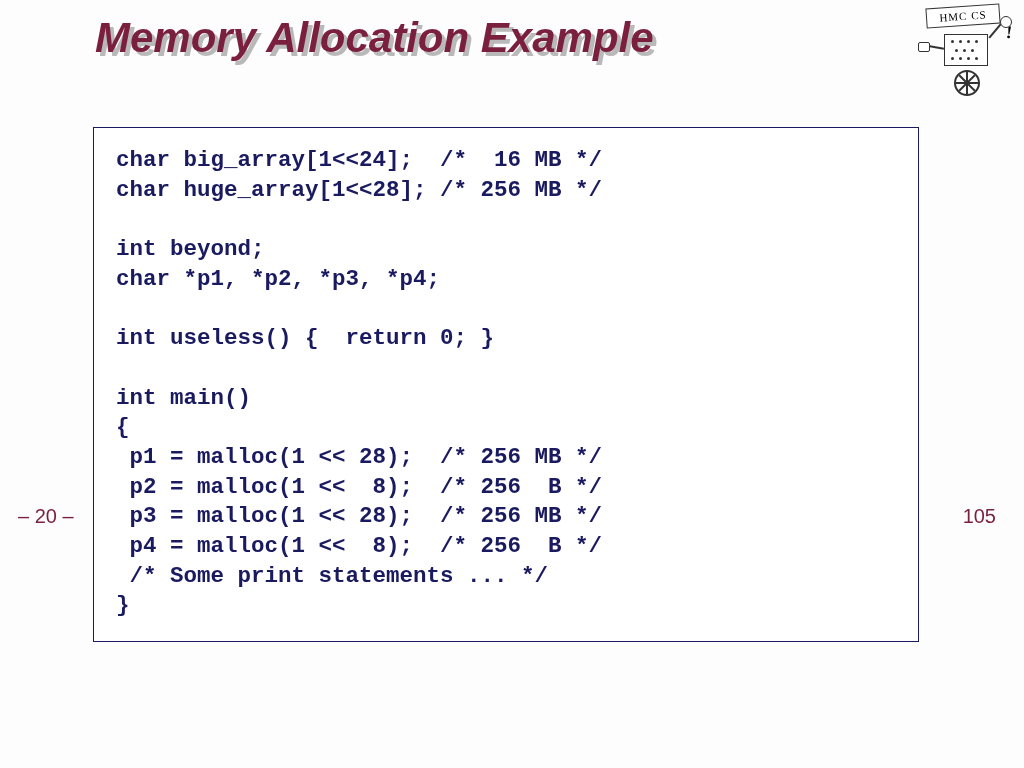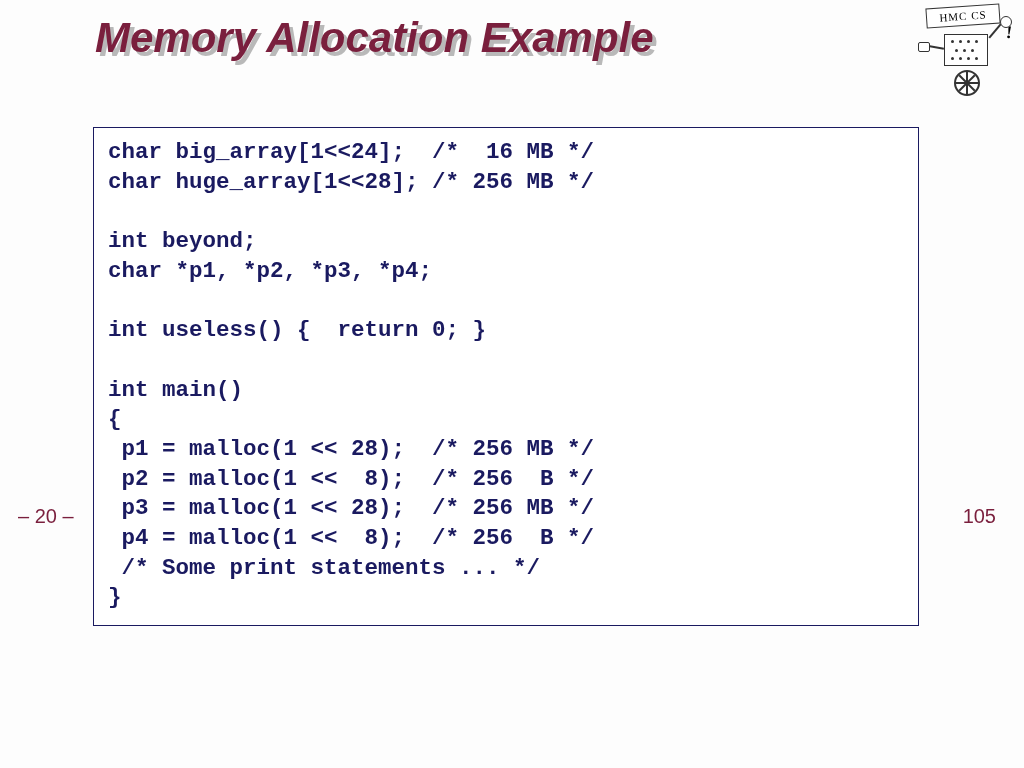--- a/index.html
+++ b/index.html
@@ -45,21 +45,21 @@
     position: absolute;
     left: 93px;
     top: 127px;
     width: 826px;
     box-sizing: border-box;
     border: 1.5px solid #1a1a60;
     background: #ffffff;
     padding: 10px 14px 12px 14px;
   }
   .codebox pre {
-    margin: 0;
+    margin: 8px;
     font-family: "Courier New", Courier, monospace;
     font-size: 22.5px;
     line-height: 1.32;
     font-weight: bold;
     color: #1a1a60;
     white-space: pre;
   }
   .footer-left {
     position: absolute;
     left: 18px;

